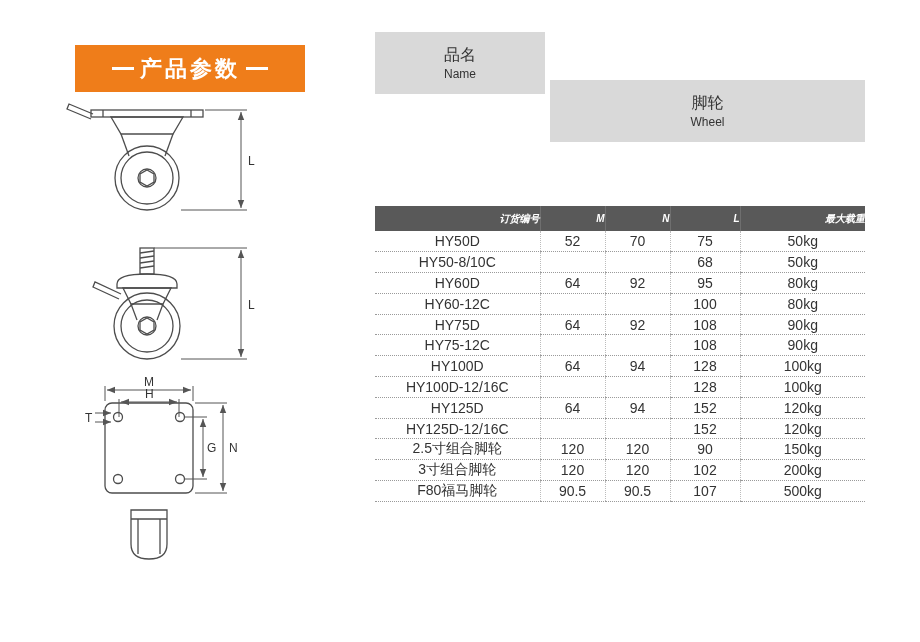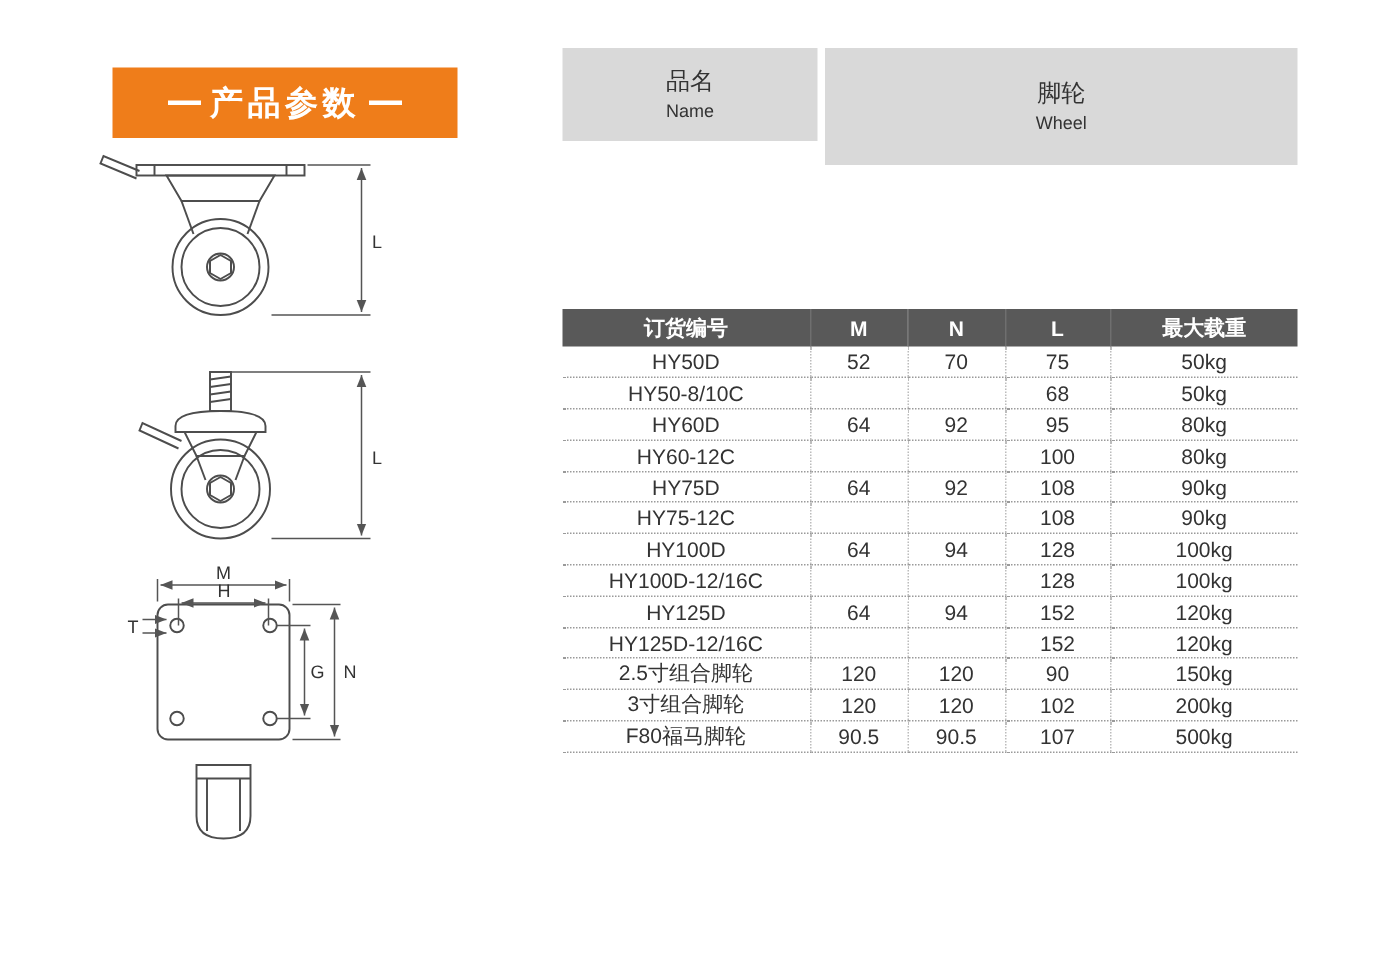--- a/index.html
+++ b/index.html
@@ -22,32 +22,32 @@
 
   
   .info-table { position:absolute; left:375px; top:32px; width:490px; display:flex; flex-direction:column; gap:7px; }
   .info-row { display:flex; gap:5px; }
   .info-cell {
     background:#d9d9d9; color:#333333;
     display:flex; flex-direction:column; justify-content:center; align-items:center;
     text-align:center; line-height:1.45;
   }
   .info-cell.label { width:170px; height:62px; }
-  .info-cell.value { flex:1; height:78px; }
+  .info-cell.value { flex:1; height:62px;margin-top:48px; }
   .cn { font-size:16px; }
   .en { font-size:12px; }
 
   
   .spec-table {
     position:absolute; left:375px; top:206px; width:490px;
     border-collapse:collapse; table-layout:fixed;
   }
   .spec-table th {
-    background:#595959; color:#ffffff; font-weight:bold; font-size:14px;
-    height:25px; text-align:center; border-left:1px solid #6f6f6f;
+    background:#595959; color:#ffffff; font-weight:bold; font-size:10px;
+    height:25px; text-align:right; border-left:1px solid #6f6f6f;font-style:italic;
   }
   .spec-table th:first-child { border-left:none; }
   .spec-table td {
     font-size:14px; color:#333333; text-align:center; height:20.8px;
     border-bottom:1px dotted #9a9a9a; border-left:1px dotted #bcbcbc;
     white-space:nowrap; overflow:hidden;
   }
   .spec-table td:first-child { border-left:none; }
 </style>
 </head>

